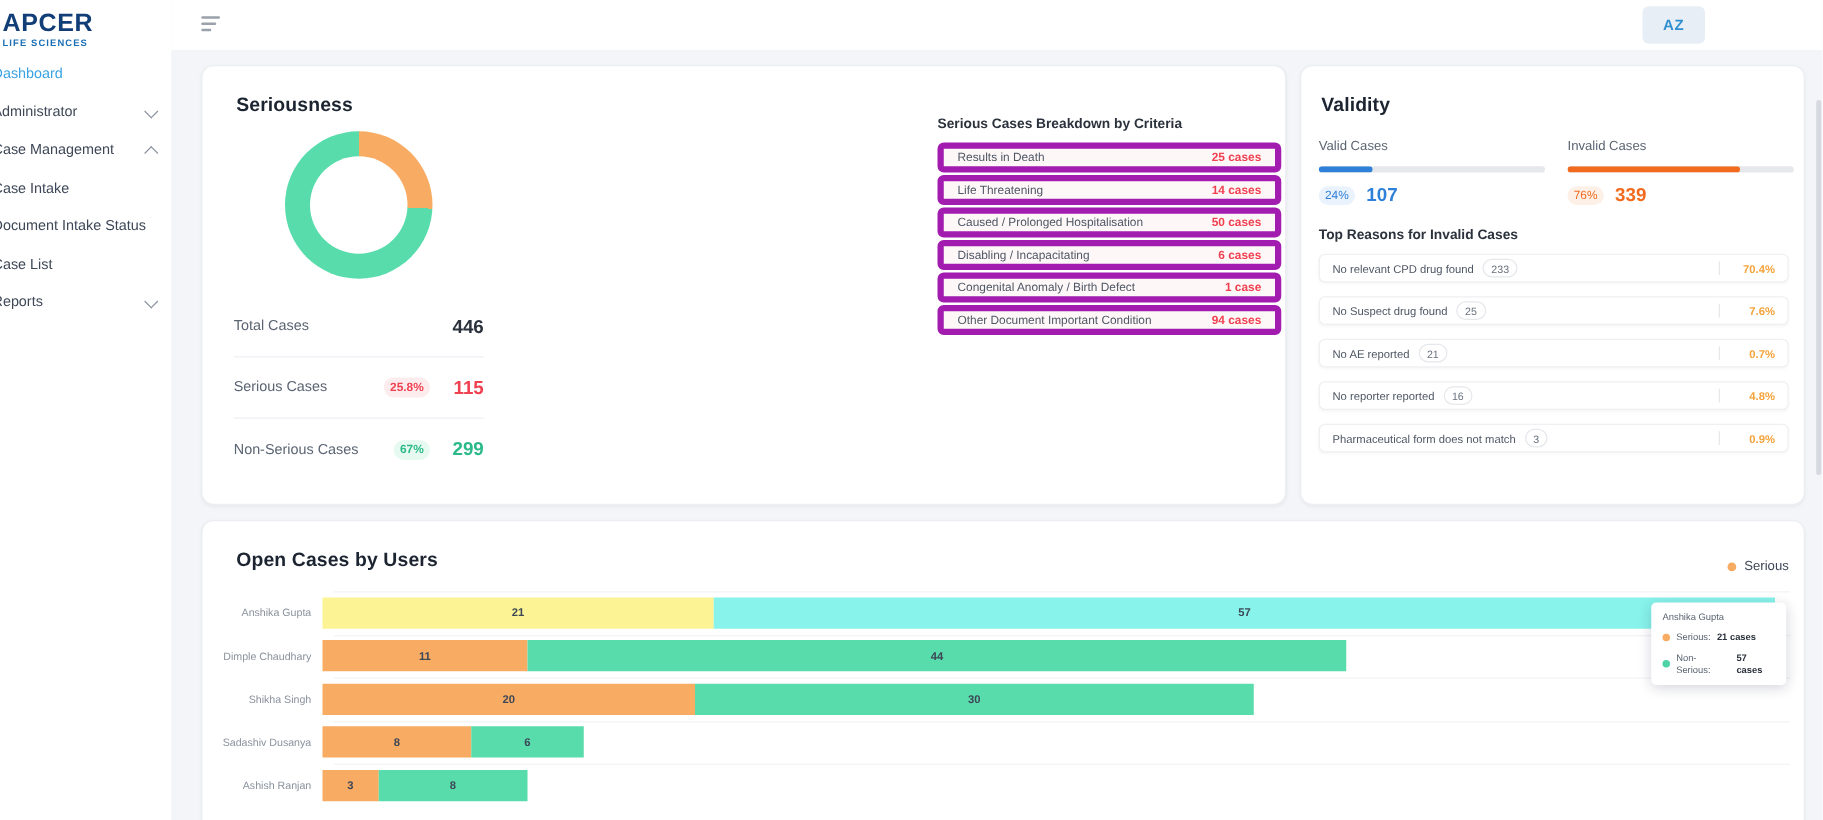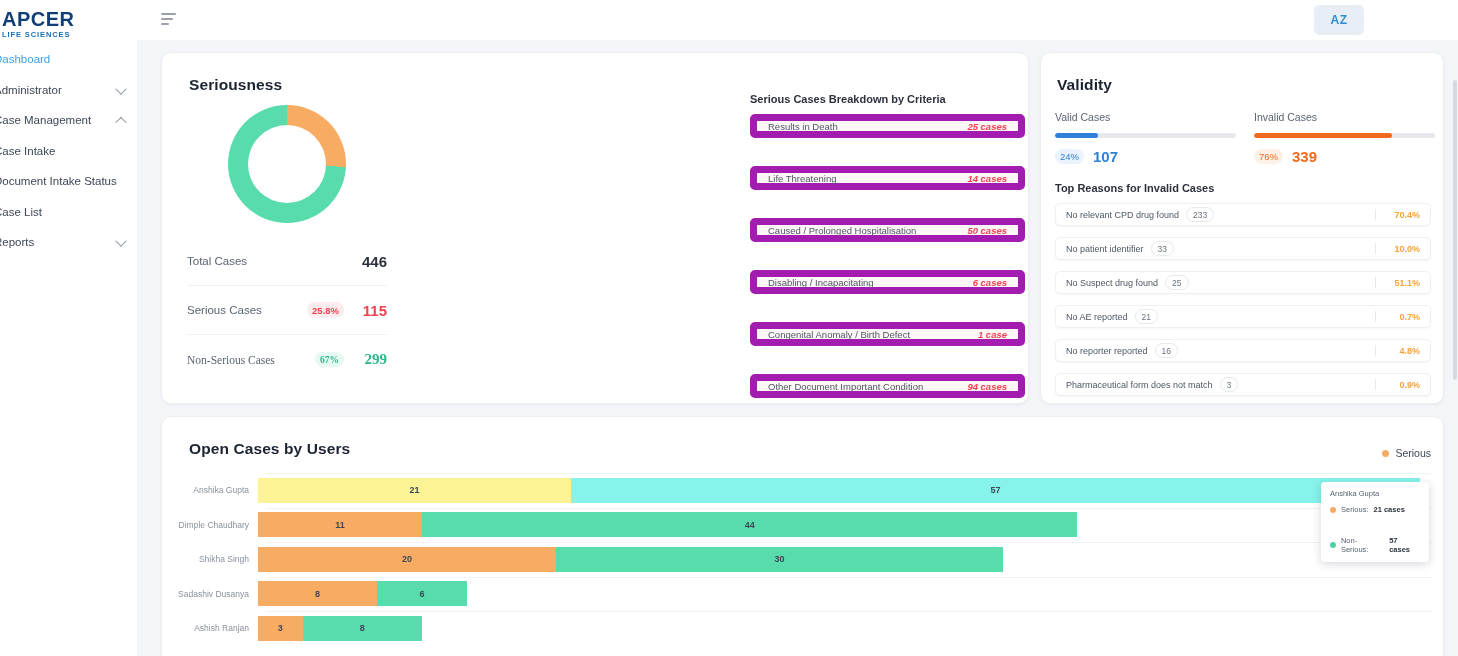--- a/index.html
+++ b/index.html
@@ -89,43 +89,43 @@
   }
   .donut-hole {
     position: absolute; left: 20px; top: 20px; width: 78px; height: 78px;
     border-radius: 50%; background: #ffffff;
   }
   .stat-rows { position: absolute; left: 25px; top: 184px; width: 200px; }
   .stat-row {
     display: flex; align-items: center; height: 49px;
     border-bottom: 1px solid #eef0f3;
   }
-  .stat-row:last-child { border-bottom: none; font-family: Liberation Serif, serif; }
+  .stat-row:last-child { border-bottom: none; }
   .stat-label { font-size: 11.5px; color: #5a6472; flex: 1; }
   .stat-pct {
     font-size: 9.5px; font-weight: 700; border-radius: 9px;
     padding: 2.5px 5px; margin-right: 10px;
   }
   .stat-val { font-size: 15px; font-weight: 700; min-width: 33px; text-align: right; }
   .pct-neutral { color: #2b323c; }
   .pct-red { color: #f04151; background: #fdecee; }
   .val-red { color: #f04151; }
   .pct-green { color: #2bb98a; background: #e6faf2; }
   .val-green { color: #2bb98a; }
 
   .breakdown { position: absolute; left: 588px; top: 40px; width: 275px; }
   .breakdown-title { font-size: 11px; font-weight: 700; color: #2b323c; margin-bottom: 9px; }
   .bd-row {
     display: flex; align-items: center; justify-content: space-between;
-    height: 24px; margin-bottom: 28px;
-    background: #fef7f8; border: 7px solid #a21caf; border-radius: 5px;
+    height: 24px; margin-bottom: 2px;
+    background: #fef7f8; border: 5px solid #a21caf; border-radius: 5px;
     padding: 0 11px;
   }
   .bd-name { font-size: 9.5px; color: #4e5764; }
-  .bd-count { font-size: 9.5px; font-weight: 700; color: #f04151; white-space: nowrap; font-style: italic; }
+  .bd-count { font-size: 9.5px; font-weight: 700; color: #f04151; white-space: nowrap; }
 
   
   .val-title { position: absolute; left: 16px; top: 23px; }
   .valid-blocks { position: absolute; left: 14px; top: 58px; width: 380px; display: flex; gap: 18px; }
   .vblock { width: 200px; }
   .vblock:first-child { width: 200px; }
   .vb-label { font-size: 10.5px; color: #5a6472; margin-bottom: 10px; }
   .vb-track { height: 5px; border-radius: 3px; background: #e6e8ec; overflow: hidden; }
   .vb-fill { height: 5px; border-radius: 3px; }
   .vb-bottom { display: flex; align-items: center; margin-top: 10px; }
@@ -175,21 +175,21 @@
   .lg-dot { width: 7px; height: 7px; border-radius: 50%; background: #f8ab63; }
   .lg-text { font-size: 10.5px; color: #3d4756; }
 
   .tooltip {
     position: absolute; left: 1159px; top: 65px;
     width: 108px; background: #ffffff;
     border-radius: 4px; box-shadow: 0 2px 10px rgba(20,30,60,.18);
     padding: 7px 9px 8px 9px; z-index: 20;
   }
   .tt-title { font-size: 7.5px; color: #5a6472; margin-bottom: 7px; }
-  .tt-row { display: flex; align-items: center; margin-bottom: 22px; }
+  .tt-row { display: flex; align-items: center; margin-bottom: 8px; }
   .tt-row:last-child { margin-bottom: 0; }
   .tt-dot { width: 6px; height: 6px; border-radius: 50%; margin-right: 5px; }
   .tt-dot.s { background: #f8ab63; }
   .tt-dot.n { background: #4ed4a4; }
   .tt-k { font-size: 7.5px; color: #5a6472; margin-right: 5px; }
   .tt-v { font-size: 7.5px; font-weight: 700; color: #2b323c; }
 
   .scrollbar-v {
     position: absolute; right: 0; top: 40px; width: 6px; height: 616px;
   }
@@ -330,32 +330,25 @@
       <div class="reasons-title">Top Reasons for Invalid Cases</div>
       <div class="reasons">
         <div class="rs-row">
           <span class="rs-name">No relevant CPD drug found</span>
           <span class="rs-count">233</span>
           <span class="rs-spacer"></span>
           <span class="rs-sep"></span>
           <span class="rs-pct">70.4%</span>
         </div>
         <div class="rs-row">
-          <span class="rs-name">No patient identifier</span>
-          <span class="rs-count">33</span>
-          <span class="rs-spacer"></span>
-          <span class="rs-sep"></span>
-          <span class="rs-pct">10.0%</span>
-        </div>
-        <div class="rs-row">
           <span class="rs-name">No Suspect drug found</span>
           <span class="rs-count">25</span>
           <span class="rs-spacer"></span>
           <span class="rs-sep"></span>
-          <span class="rs-pct">51.1%</span>
+          <span class="rs-pct">7.6%</span>
         </div>
         <div class="rs-row">
           <span class="rs-name">No AE reported</span>
           <span class="rs-count">21</span>
           <span class="rs-spacer"></span>
           <span class="rs-sep"></span>
           <span class="rs-pct">0.7%</span>
         </div>
         <div class="rs-row">
           <span class="rs-name">No reporter reported</span>

